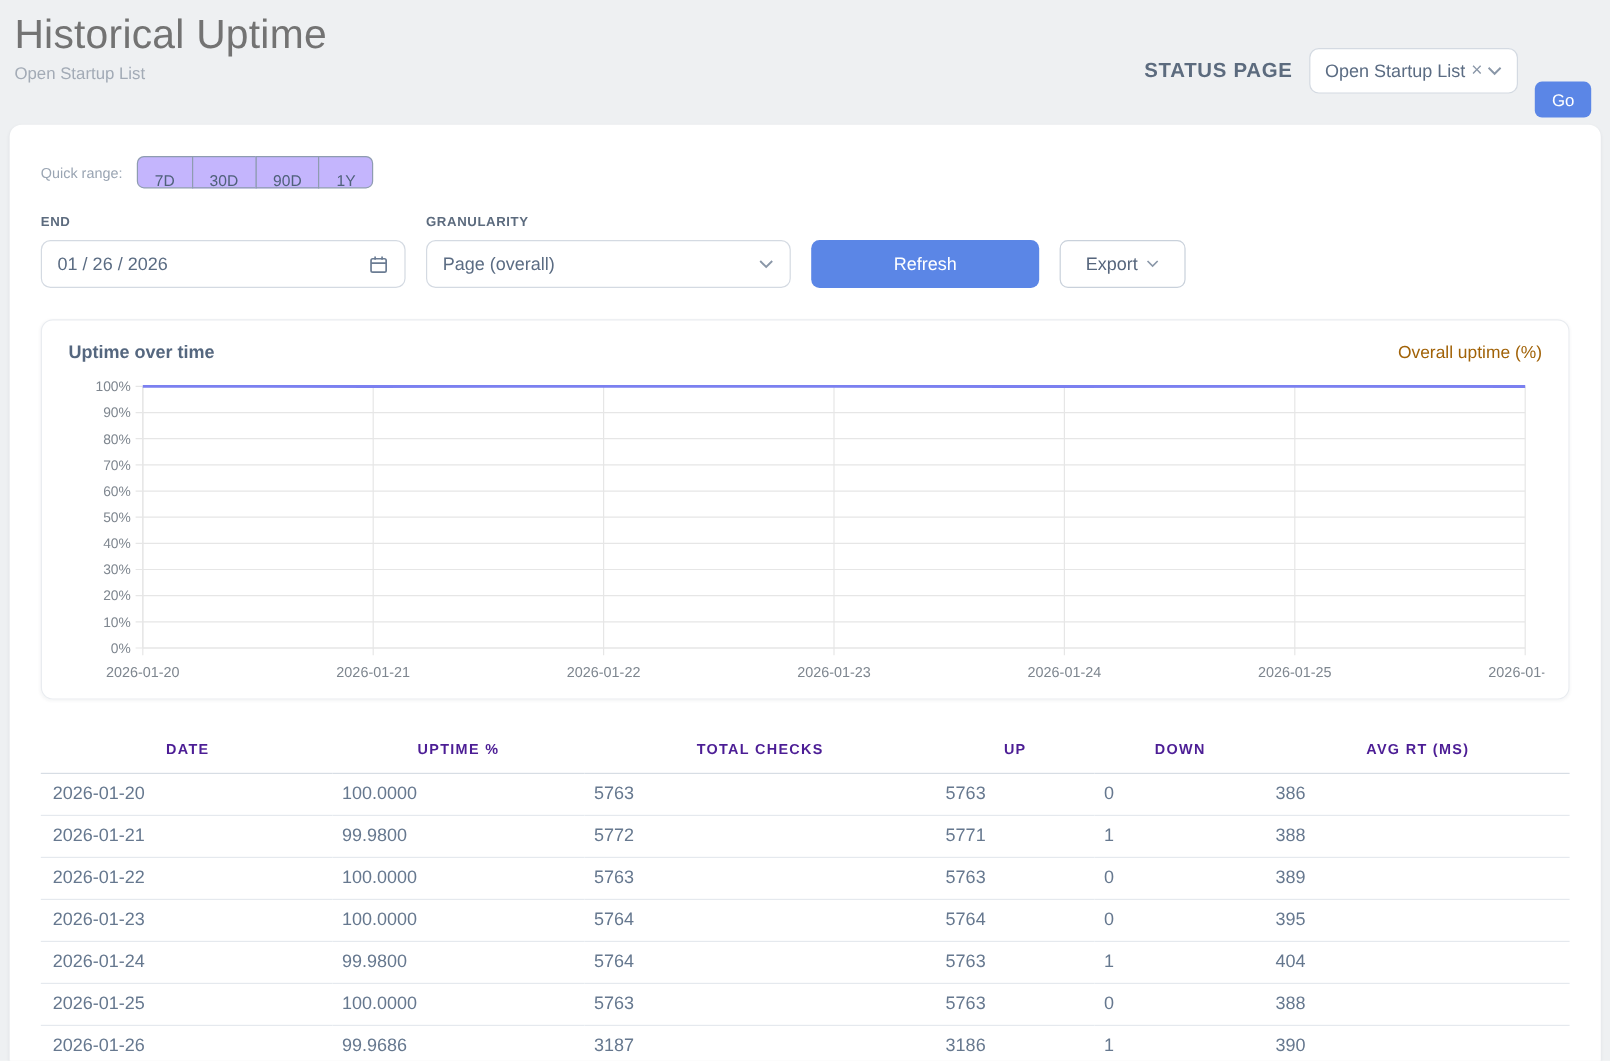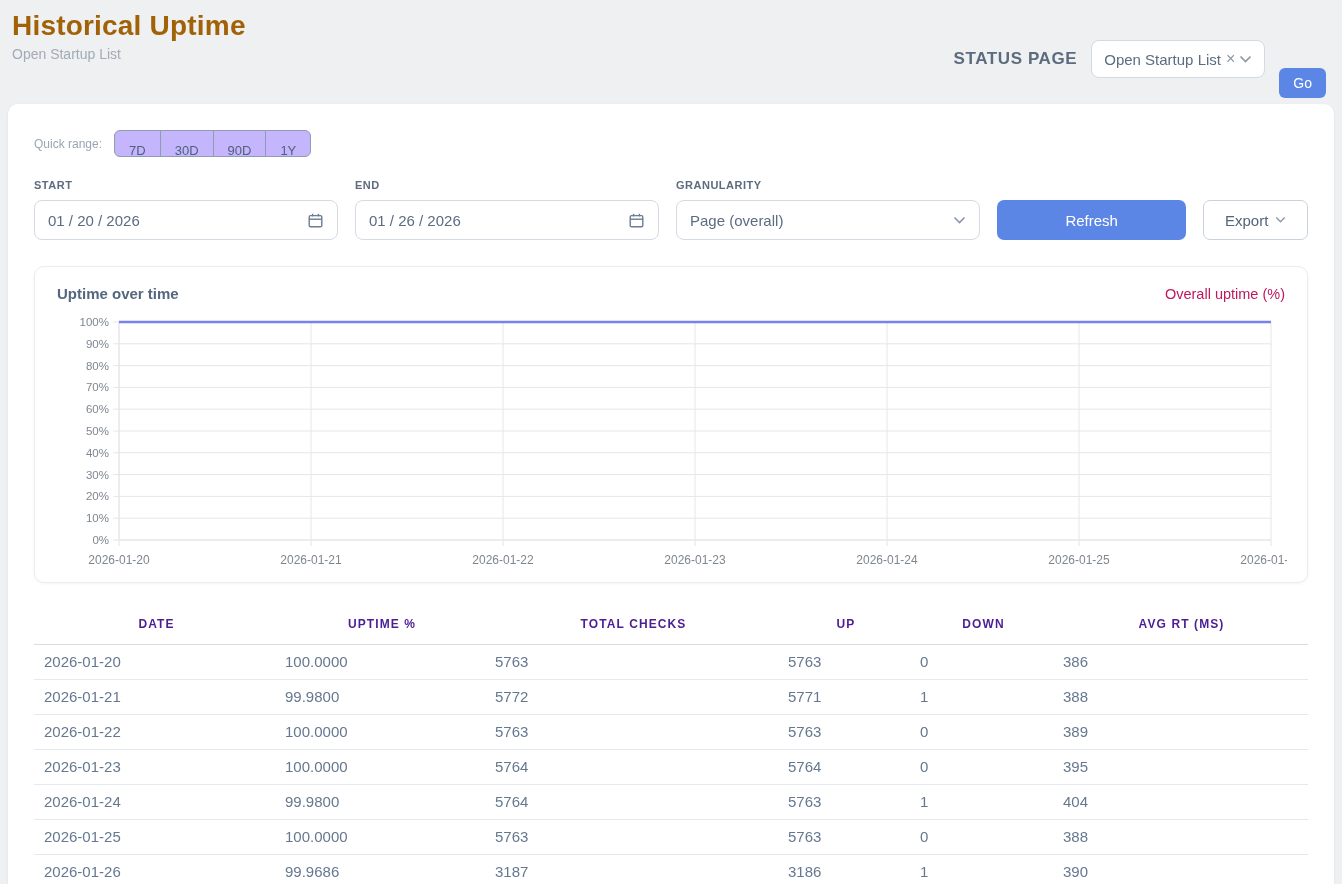--- a/index.html
+++ b/index.html
@@ -9,21 +9,21 @@
     font-family: "Liberation Sans", "DejaVu Sans", sans-serif;
     color: #5b6c83;
     overflow: hidden;
   }
 
   
   .topbar {
     display: flex; justify-content: space-between; align-items: flex-start;
     padding: 10px 16px 6px 12px;
   }
-  .page-title { font-size: 28px; font-weight: 700; color: #a16207; letter-spacing: .2px; }
+  .page-title { font-size: 34px; font-weight: 400; color: #737373; letter-spacing: .2px; }
   .page-subtitle { font-size: 14px; color: #a3abb6; margin-top: 4px; }
   .topbar-right { display: flex; align-items: center; gap: 14px; margin-top: 10px; }
   .sp-label { font-size: 17px; font-weight: 600; letter-spacing: .6px; color: #5c6b7e; }
   .sp-select {
     display: flex; align-items: center; gap: 4px;
     background: #fff; border: 1px solid #d4dae2; border-radius: 8px;
     height: 38px; padding: 0 12px; font-size: 15px; color: #5b6c83; cursor: pointer;
   }
   .sp-select .x-glyph { color: #8a97a8; font-size: 16px; line-height: 1; margin-left: 1px; }
   .chev { stroke: #8a97a8; stroke-width: 1.6; fill: none; }
@@ -79,21 +79,21 @@
   }
 
   
   .chart-card {
     margin-top: 26px; border: 1px solid #e9ecf0; border-radius: 10px;
     box-shadow: 0 1px 3px rgba(25,35,55,.05);
     padding: 18px 20px 8px 20px;
   }
   .chart-head { display: flex; justify-content: space-between; align-items: center; padding: 0 2px; gap: 23px; }
   .chart-title { font-size: 15px; font-weight: 700; color: #55677f; }
-  .chart-legend { font-size: 14.5px; color: #be185d; }
+  .chart-legend { font-size: 14.5px; color: #a16207; }
   .chart-area { margin-top: 10px; }
   .chart-area svg { display: block; }
   .chart-area text { fill: #7e868f; font-size: 11.5px; font-family: "Liberation Sans", sans-serif; }
   .chart-area text.xlab { font-size: 12px; }
 
   
   .uptime-table { width: 100%; border-collapse: collapse; margin-top: 28px; }
   .uptime-table th {
     text-align: center; font-size: 12px; font-weight: 700; letter-spacing: 1.1px;
     color: #4c1d95; padding: 6px 8px 13px 8px; border-bottom: 1px solid #d7dde4;
@@ -131,32 +131,20 @@
     <span class="quick-label">Quick range:</span>
     <div class="qr-group">
         <button class="qr-btn">7D</button>
         <button class="qr-btn">30D</button>
         <button class="qr-btn">90D</button>
         <button class="qr-btn">1Y</button>
       </div>
   </div>
 
   <div class="fields-row">
-    <div class="field">
-      <label>START</label>
-      <div class="input-box">
-        <span>01 / 20 / 2026</span>
-        <svg width="17" height="17" viewBox="0 0 17 17">
-          <rect class="cal-icon" x="2.2" y="3.6" width="12.6" height="11.2" rx="1.4"></rect>
-          <line class="cal-icon" x1="2.2" y1="7.2" x2="14.8" y2="7.2"></line>
-          <line class="cal-icon" x1="5.6" y1="1.8" x2="5.6" y2="4.4"></line>
-          <line class="cal-icon" x1="11.4" y1="1.8" x2="11.4" y2="4.4"></line>
-        </svg>
-      </div>
-    </div>
 
     <div class="field">
       <label>END</label>
       <div class="input-box">
         <span>01 / 26 / 2026</span>
         <svg width="17" height="17" viewBox="0 0 17 17">
           <rect class="cal-icon" x="2.2" y="3.6" width="12.6" height="11.2" rx="1.4"></rect>
           <line class="cal-icon" x1="2.2" y1="7.2" x2="14.8" y2="7.2"></line>
           <line class="cal-icon" x1="5.6" y1="1.8" x2="5.6" y2="4.4"></line>
           <line class="cal-icon" x1="11.4" y1="1.8" x2="11.4" y2="4.4"></line>

